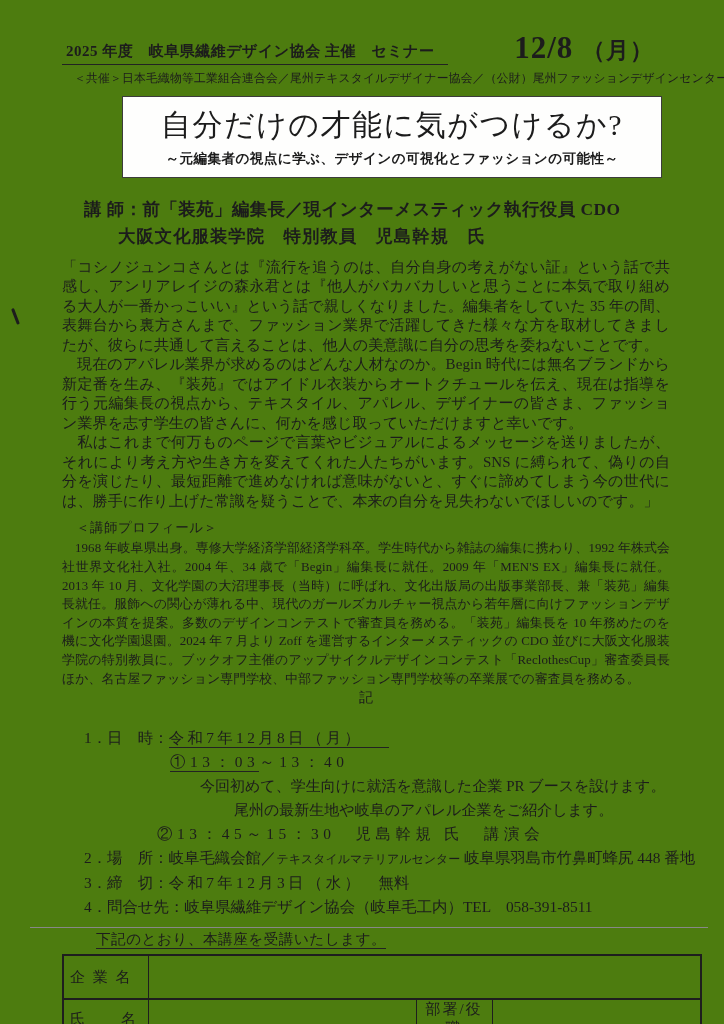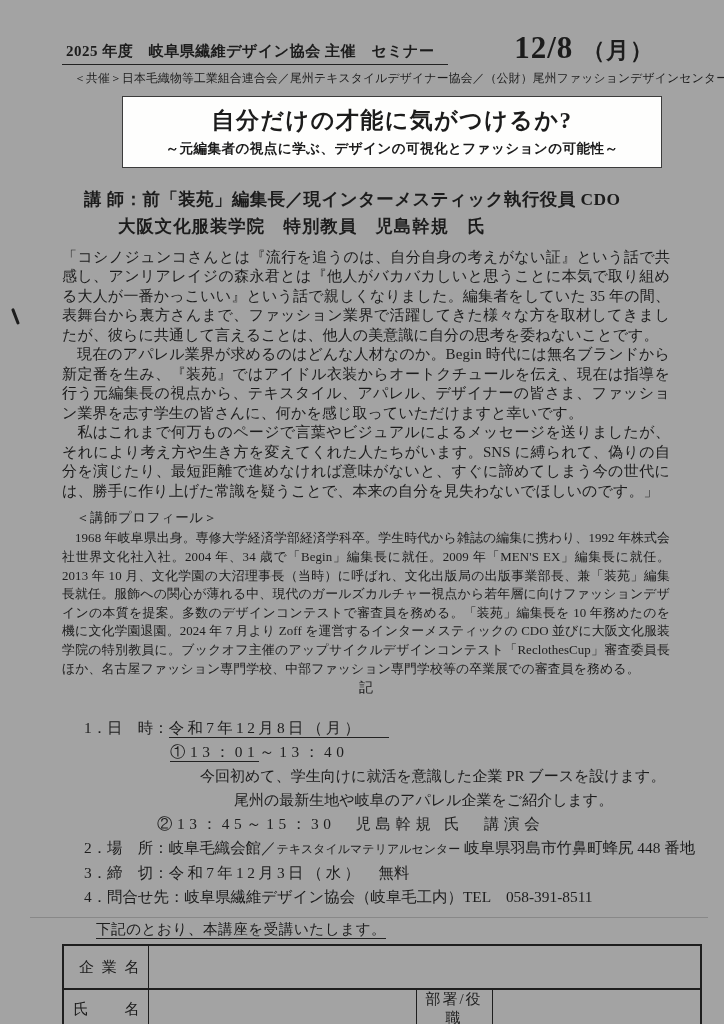--- a/index.html
+++ b/index.html
@@ -1,41 +1,41 @@
 <!DOCTYPE html>
 <html lang="ja"><head>
 <meta charset="utf-8">
 <style>
   html,body{margin:0;padding:0;background:#ffffff;}
   .page{
     position:relative;
     width:724px;height:1024px;
     margin:0 auto;
-    background:#a3a3a3;
+    background:#4d7c0f;
     color:#1c1c1c;
     font-family:"Liberation Serif","DejaVu Serif",serif;
     overflow:hidden;
     box-sizing:border-box;
     padding:30px 54px 0 62px;
   }
   
   .hdr{display:flex;justify-content:space-between;align-items:flex-start;}
   .hdr-label{
     font-size:15px;font-weight:bold;letter-spacing:.5px;
     border-bottom:1.6px solid #222;padding:2px 14px 3px 4px;margin-top:10px;
   }
   .hdr-date{font-size:31px;font-weight:bold;letter-spacing:1px;margin-right:16px;white-space:nowrap;}
   .hdr-date .wk{font-size:23px;font-weight:bold;}
   .cohost{font-size:11.8px;margin:5px 0 0 12px;letter-spacing:.2px;white-space:nowrap;}
   
   .title-box{
     margin:9px 8px 0 60px;border:1.6px solid #3c3c3c;
     text-align:center;padding:8px 4px 9px;background:#fefefd;
   }
-  .title-main{font-size:23px;font-weight:bold;letter-spacing:1.5px;}
+  .title-main{font-size:30px;font-weight:normal;letter-spacing:1.5px;}
   .title-sub{font-size:13.6px;font-weight:bold;margin-top:4px;letter-spacing:.4px;}
   
   .lect{margin-top:18px;font-weight:bold;font-size:17.4px;line-height:1.55;}
   .lect .l1{margin-left:22px;letter-spacing:.5px;}
   .lect .l2{margin-left:56px;letter-spacing:1px;}
   
   .msg{margin-top:8px;font-size:15px;line-height:19.5px;text-align:justify;letter-spacing:.1px;}
   .msg p{margin:0;}
   
   .prof{margin-top:8px;}
@@ -64,21 +64,21 @@
     border-collapse:collapse;margin-top:5px;width:640px;table-layout:fixed;
   }
   table.form td{
     border:1.5px solid #1e1e1e;font-size:15px;vertical-align:middle;
     padding:0 6px;letter-spacing:2px;
   }
   table.form{border:2.5px solid #1e1e1e;}
   tr.r1 td{height:42px;border-bottom-width:2.2px;}
   tr.r2 td{height:36px;}
   tr.r3 td{height:38px;}
-  td.lab{text-align:right;}
+  td.lab{text-align:left;}
   td.small-lab{font-size:13.5px;text-align:center;letter-spacing:0;}
   .telfax div{line-height:19px;text-align:justify;text-align-last:justify;}
   .telval div{line-height:19px;letter-spacing:6px;}
   .email-lab{font-family:"Liberation Mono","DejaVu Sans Mono",monospace;font-size:13px;letter-spacing:2px;text-align:center;}
   
   .artifact{
     position:absolute;left:14px;top:308px;width:2.6px;height:17px;
     background:#1d1d1d;border-radius:2px;transform:rotate(-21deg);
   }
 </style>
@@ -113,21 +113,21 @@
 
   <div class="prof">
     <div class="prof-h">＜講師プロフィール＞</div>
     <div class="prof-b">　1968 年岐阜県出身。専修大学経済学部経済学科卒。学生時代から雑誌の編集に携わり、1992 年株式会社世界文化社入社。2004 年、34 歳で「Begin」編集長に就任。2009 年「MEN'S EX」編集長に就任。2013 年 10 月、文化学園の大沼理事長（当時）に呼ばれ、文化出版局の出版事業部長、兼「装苑」編集長就任。服飾への関心が薄れる中、現代のガールズカルチャー視点から若年層に向けファッションデザインの本質を提案。多数のデザインコンテストで審査員を務める。「装苑」編集長を 10 年務めたのを機に文化学園退園。2024 年 7 月より Zoff を運営するインターメスティックの CDO 並びに大阪文化服装学院の特別教員に。ブックオフ主催のアップサイクルデザインコンテスト「ReclothesCup」審査委員長ほか、名古屋ファッション専門学校、中部ファッション専門学校等の卒業展での審査員を務める。</div>
   </div>
 
   <div class="ki">記</div>
 
   <div class="details">
     <div class="d-row ind1"><span>1．日　時：</span><span class="u ls pad-r">令和7年12月8日（月）</span></div>
-    <div class="d-row ind2"><span class="u ls2">①13：01</span><span class="ls2">～13：40</span></div>
+    <div class="d-row ind2"><span class="u ls2">①13：03</span><span class="ls2">～13：40</span></div>
     <div class="d-row ind3">今回初めて、学生向けに就活を意識した企業 PR ブースを設けます。</div>
     <div class="d-row ind4">尾州の最新生地や岐阜のアパレル企業をご紹介します。</div>
     <div class="d-row ind5"><span class="ls2">②13：45～15：30　児島幹規 氏　講演会</span></div>
     <div class="d-row ind1"><span>2．場　所：</span><span>岐阜毛織会館／</span><span class="narrow">テキスタイルマテリアルセンター</span><span> 岐阜県羽島市竹鼻町蜂尻 448 番地</span></div>
     <div class="d-row ind1"><span>3．締　切：</span><span class="ls">令和7年12月3日（水）</span><span>　無料</span></div>
     <div class="d-row ind1"><span>4．問合せ先：</span><span>岐阜県繊維デザイン協会（岐阜毛工内）TEL　058-391-8511</span></div>
   </div>
 
   <hr class="cut-rule">
   <div class="apply-line"><span>下記のとおり、本講座を受講いたします。</span></div>

